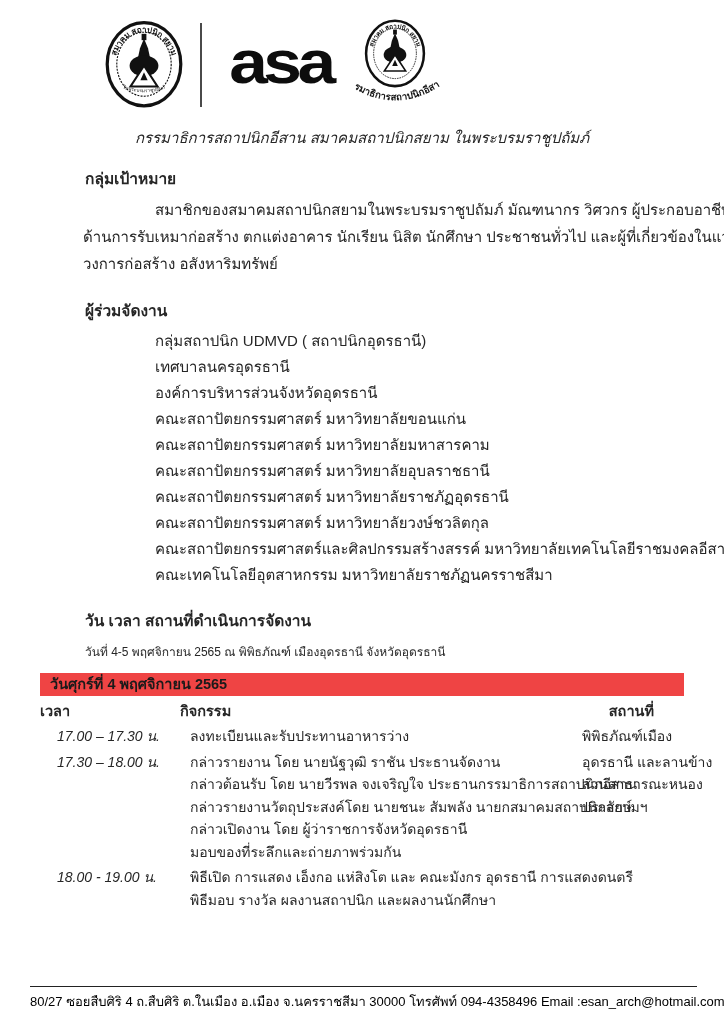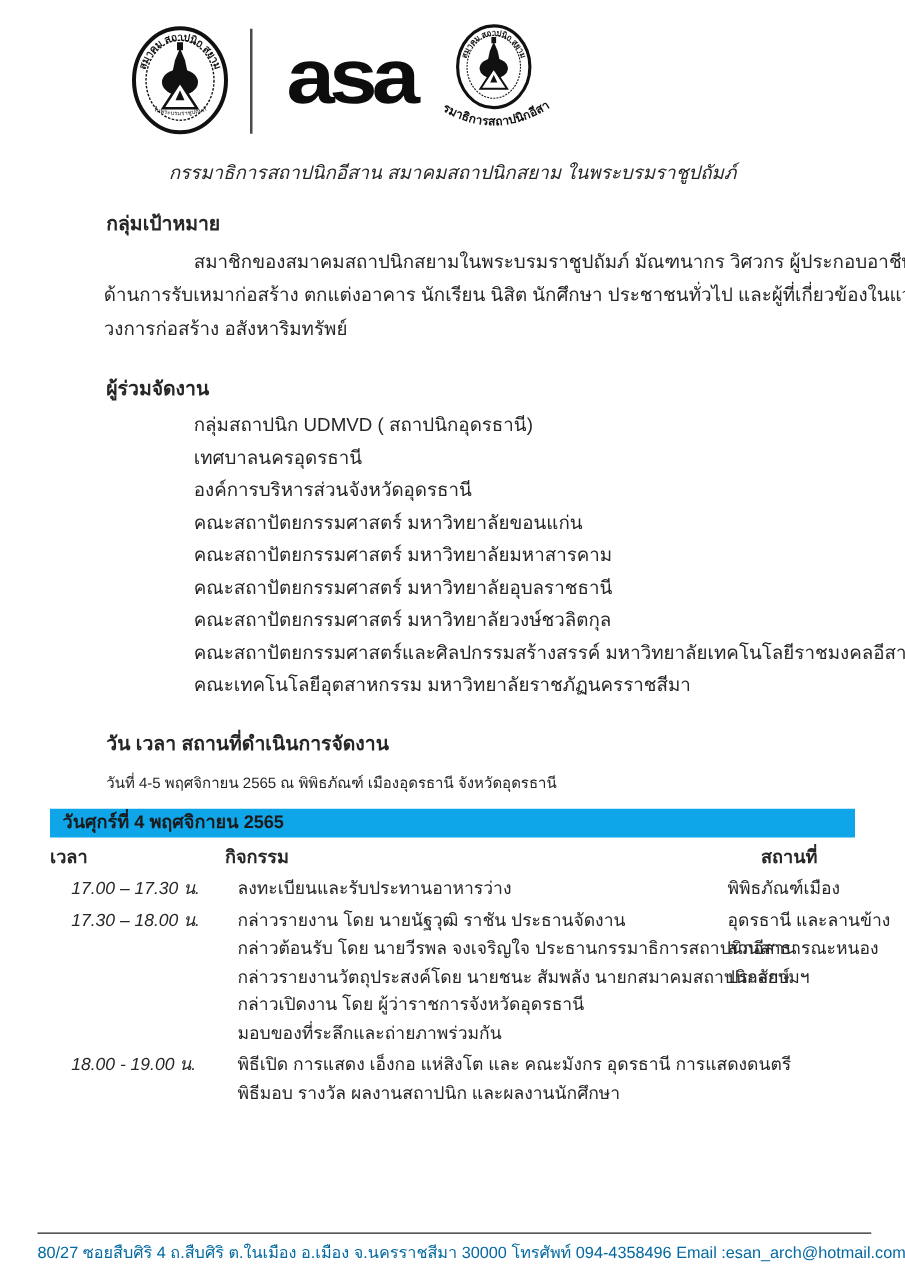--- a/index.html
+++ b/index.html
@@ -113,29 +113,30 @@
 
   <div class="sec-head second">ผู้ร่วมจัดงาน</div>
   <div class="org-list">
 
       <div class="org-item">กลุ่มสถาปนิก UDMVD ( สถาปนิกอุดรธานี)</div>
       <div class="org-item">เทศบาลนครอุดรธานี</div>
       <div class="org-item">องค์การบริหารส่วนจังหวัดอุดรธานี</div>
       <div class="org-item">คณะสถาปัตยกรรมศาสตร์ มหาวิทยาลัยขอนแก่น</div>
       <div class="org-item">คณะสถาปัตยกรรมศาสตร์ มหาวิทยาลัยมหาสารคาม</div>
       <div class="org-item">คณะสถาปัตยกรรมศาสตร์ มหาวิทยาลัยอุบลราชธานี</div>
+      <div class="org-item">คณะสถาปัตยกรรมศาสตร์ มหาวิทยาลัยราชภัฏอุดรธานี</div>
       <div class="org-item">คณะสถาปัตยกรรมศาสตร์ มหาวิทยาลัยวงษ์ชวลิตกุล</div>
       <div class="org-item">คณะสถาปัตยกรรมศาสตร์และศิลปกรรมสร้างสรรค์ มหาวิทยาลัยเทคโนโลยีราชมงคลอีสาน</div>
       <div class="org-item">คณะเทคโนโลยีอุตสาหกรรม  มหาวิทยาลัยราชภัฏนครราชสีมา</div>
     </div>
 
   <div class="sec-head third">วัน เวลา สถานที่ดำเนินการจัดงาน</div>
   <div class="date-line">วันที่ 4-5 พฤศจิกายน 2565  ณ พิพิธภัณฑ์ เมืองอุดรธานี จังหวัดอุดรธานี</div>
 
-  <div class="day-bar" style="background: #0ea5e9;">วันศุกร์ที่ 4 พฤศจิกายน 2565</div>
+  <div class="day-bar" style="background: #ef4444;">วันศุกร์ที่ 4 พฤศจิกายน 2565</div>
 
   <div class="col-head">
     <div class="ch">เวลา</div>
     <div class="ch">กิจกรรม</div>
     <div class="ch loc">สถานที่</div>
   </div>
 
   <div class="sched-body">
 
       <div class="sched-row">
@@ -175,17 +176,17 @@
         <div class="line">พิธีเปิด การแสดง เอ็งกอ  แห่สิงโต  และ คณะมังกร อุดรธานี การแสดงดนตรี</div>
           <div class="line">พิธีมอบ รางวัล ผลงานสถาปนิก และผลงานนักศึกษา</div>
         </div>
         <div class="locs">
           
         </div>
       </div>
 
     </div>
 
-  <div class="footer" style="color: #0369a1;">
+  <div class="footer" style="color: #000000;">
     <span>80/27 ซอยสืบศิริ 4 ถ.สืบศิริ ต.ในเมือง อ.เมือง จ.นครราชสีมา 30000 โทรศัพท์ 094-4358496 Email :esan_arch@hotmail.com</span>
   </div>
 
 </div>
 
 </body></html>

